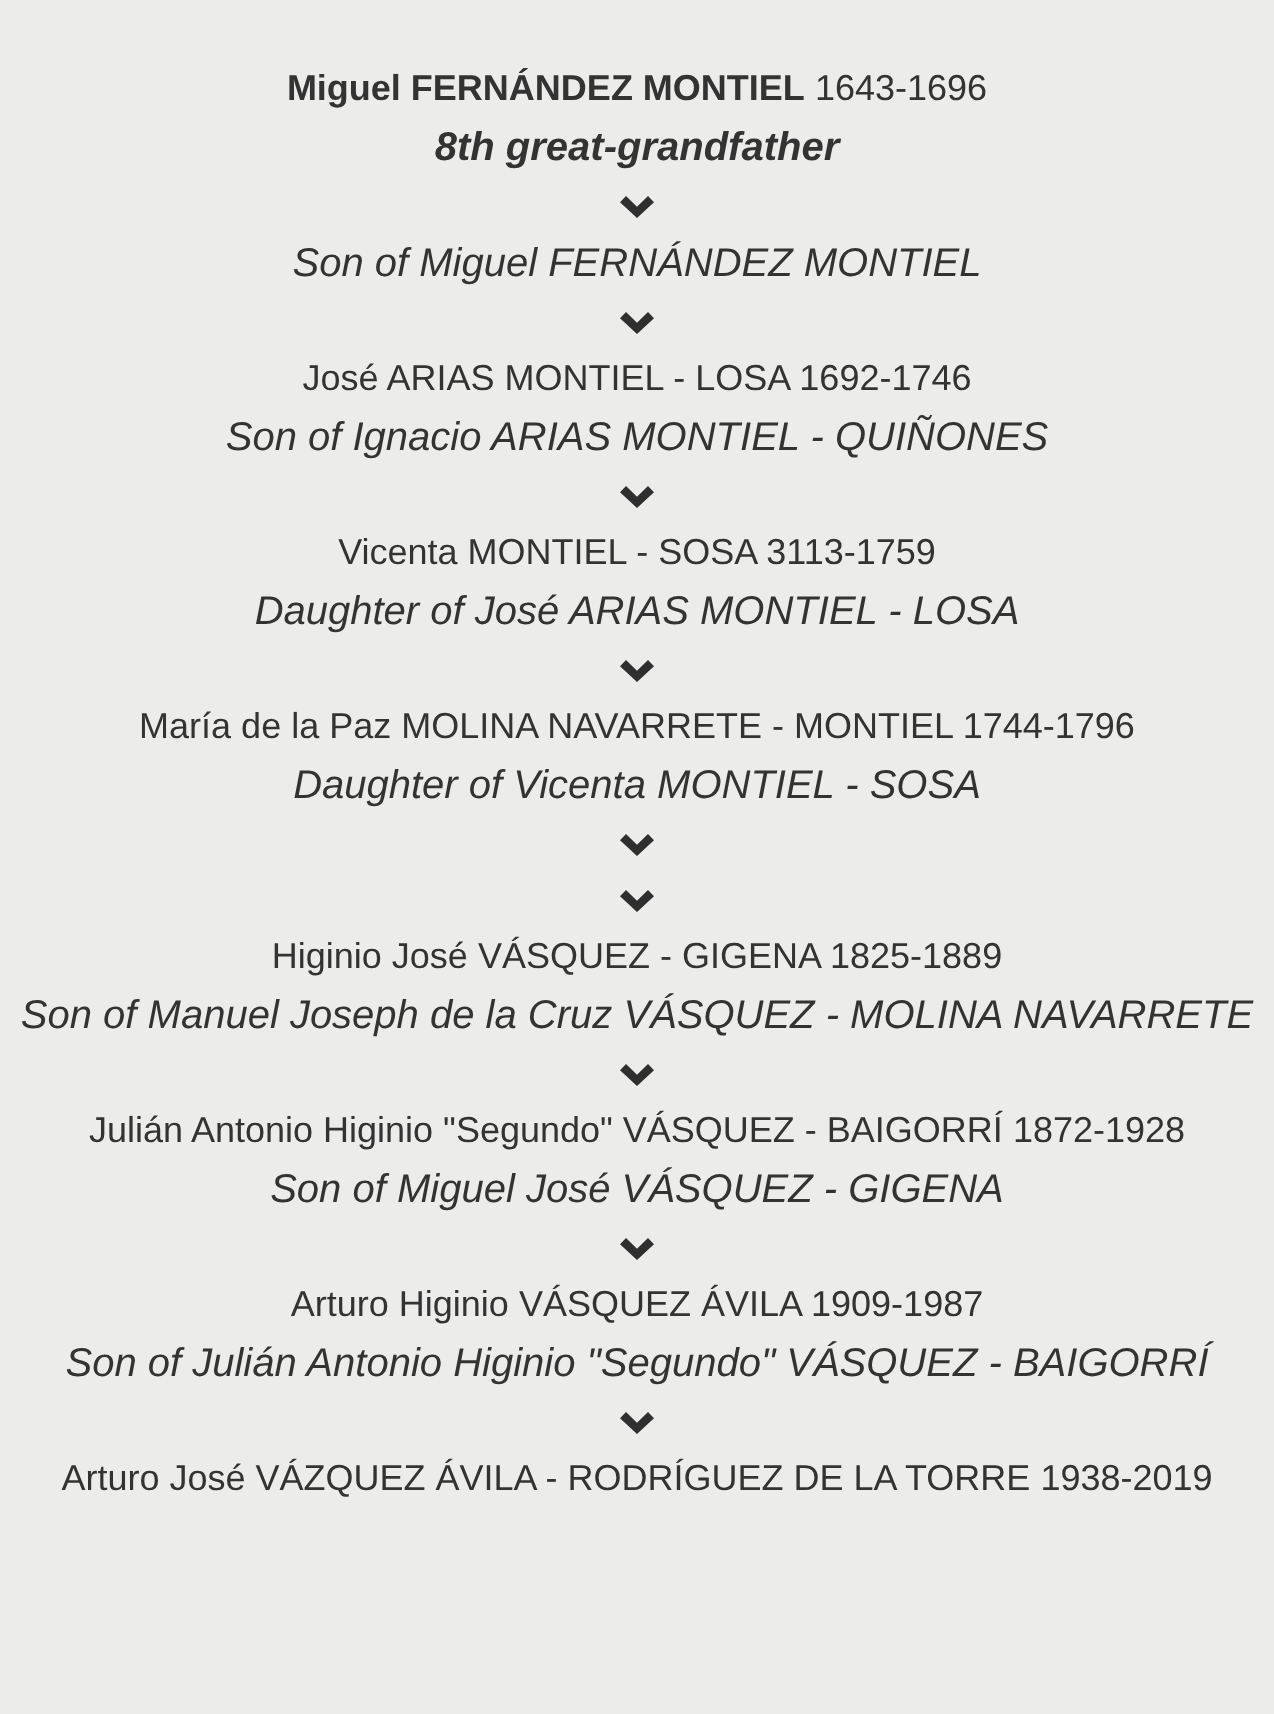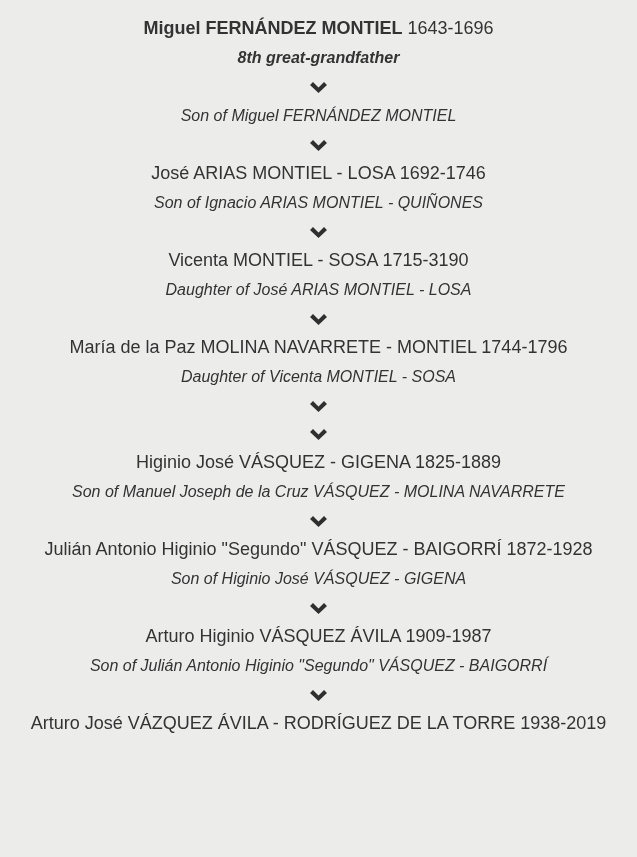--- a/index.html
+++ b/index.html
@@ -8,38 +8,38 @@
   }
   body {
     width: 637px;
     height: 857px;
     background: #ececeb;
     font-family: "Liberation Sans", "DejaVu Sans", sans-serif;
     color: #333333;
     overflow: hidden;
   }
   .ladder {
-    padding-top: 14px;
+    padding-top: 30px;
     text-align: center;
   }
   .person { }
   .name-line {
     font-size: 18px;
     line-height: 29px;
     white-space: nowrap;
     font-weight: 400;
   }
   .person.root .name-line .pname {
     font-weight: 700;
   }
   .pdates { }
   .pdates:empty { display: none; }
   .pname + .pdates::before { content: " "; }
   .rel-line {
-    font-size: 16px;
+    font-size: 20px;
     line-height: 30px;
     font-style: italic;
     font-weight: 400;
     white-space: nowrap;
   }
   .person.root .rel-line {
     font-weight: 700;
   }
   .chevron-row {
     height: 28px;
@@ -86,21 +86,21 @@
     <div class="rel-line">Son of Ignacio ARIAS MONTIEL - QUIÑONES</div>
   </div>
   <div class="chevron-row">
     <svg class="chev" width="17" height="11" viewBox="0 0 17 11" xmlns="http://www.w3.org/2000/svg">
       <path d="M0 3.1 L3 0 L8.5 5.4 L14 0 L17 3.1 L8.5 11 Z"></path>
     </svg>
   </div>
 
   <div class="person">
     <div class="name-line">
-      <span class="pname">Vicenta MONTIEL - SOSA</span><span class="pdates">1715-3190</span>
+      <span class="pname">Vicenta MONTIEL - SOSA</span><span class="pdates">3113-1759</span>
     </div>
     <div class="rel-line">Daughter of José ARIAS MONTIEL - LOSA</div>
   </div>
   <div class="chevron-row">
     <svg class="chev" width="17" height="11" viewBox="0 0 17 11" xmlns="http://www.w3.org/2000/svg">
       <path d="M0 3.1 L3 0 L8.5 5.4 L14 0 L17 3.1 L8.5 11 Z"></path>
     </svg>
   </div>
 
   <div class="person">
@@ -130,21 +130,21 @@
   <div class="chevron-row">
     <svg class="chev" width="17" height="11" viewBox="0 0 17 11" xmlns="http://www.w3.org/2000/svg">
       <path d="M0 3.1 L3 0 L8.5 5.4 L14 0 L17 3.1 L8.5 11 Z"></path>
     </svg>
   </div>
 
   <div class="person">
     <div class="name-line">
       <span class="pname">Julián Antonio Higinio "Segundo" VÁSQUEZ - BAIGORRÍ</span><span class="pdates">1872-1928</span>
     </div>
-    <div class="rel-line">Son of Higinio José VÁSQUEZ - GIGENA</div>
+    <div class="rel-line">Son of Miguel José VÁSQUEZ - GIGENA</div>
   </div>
   <div class="chevron-row">
     <svg class="chev" width="17" height="11" viewBox="0 0 17 11" xmlns="http://www.w3.org/2000/svg">
       <path d="M0 3.1 L3 0 L8.5 5.4 L14 0 L17 3.1 L8.5 11 Z"></path>
     </svg>
   </div>
 
   <div class="person">
     <div class="name-line">
       <span class="pname">Arturo Higinio VÁSQUEZ ÁVILA</span><span class="pdates">1909-1987</span>

